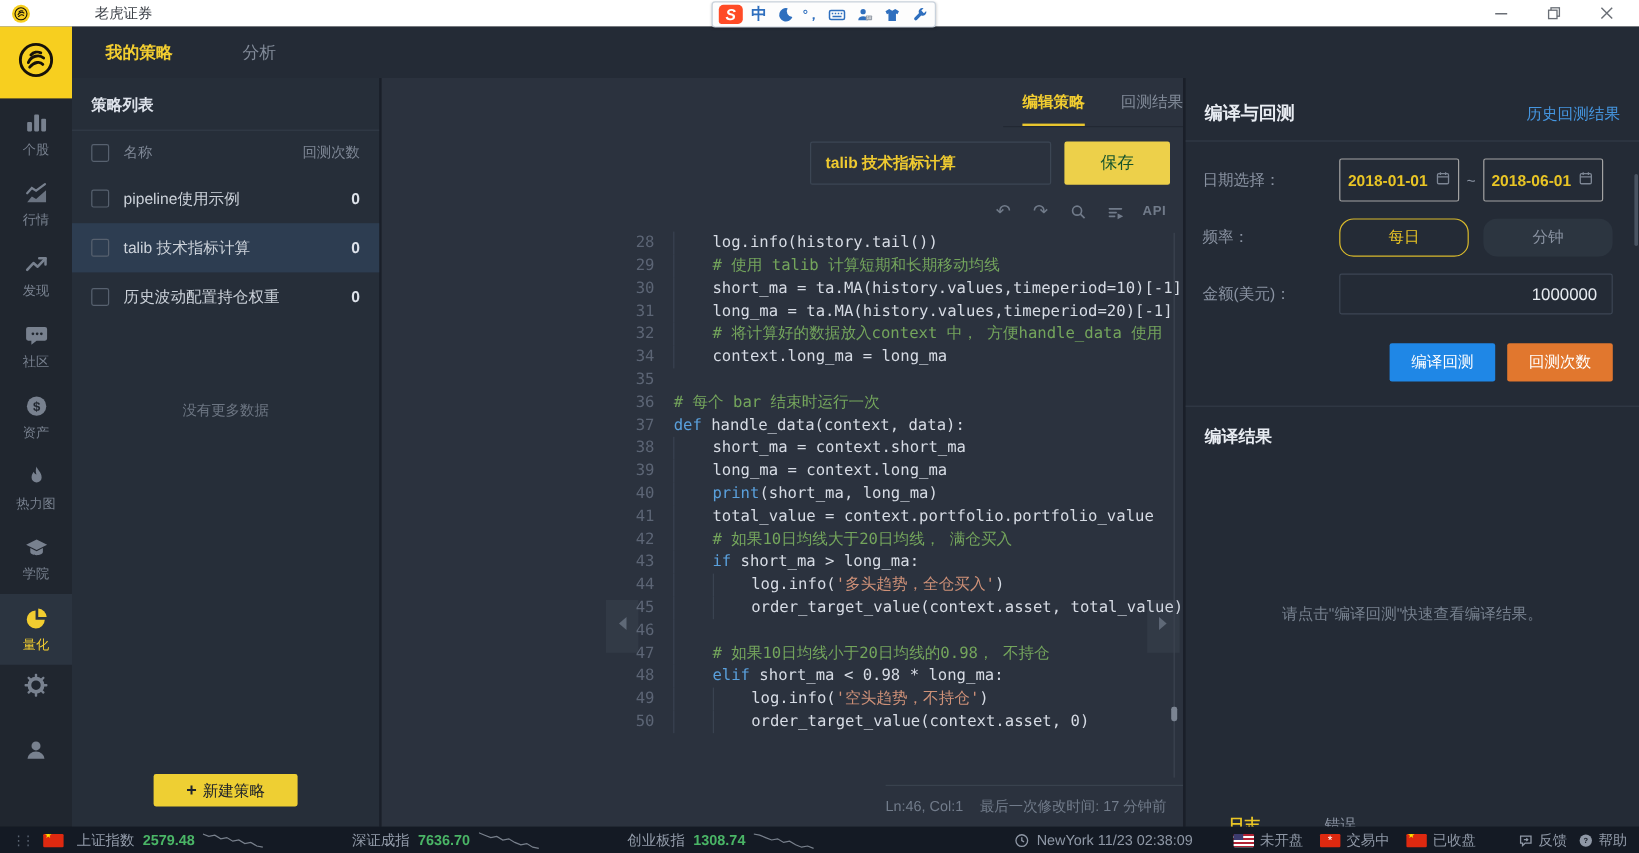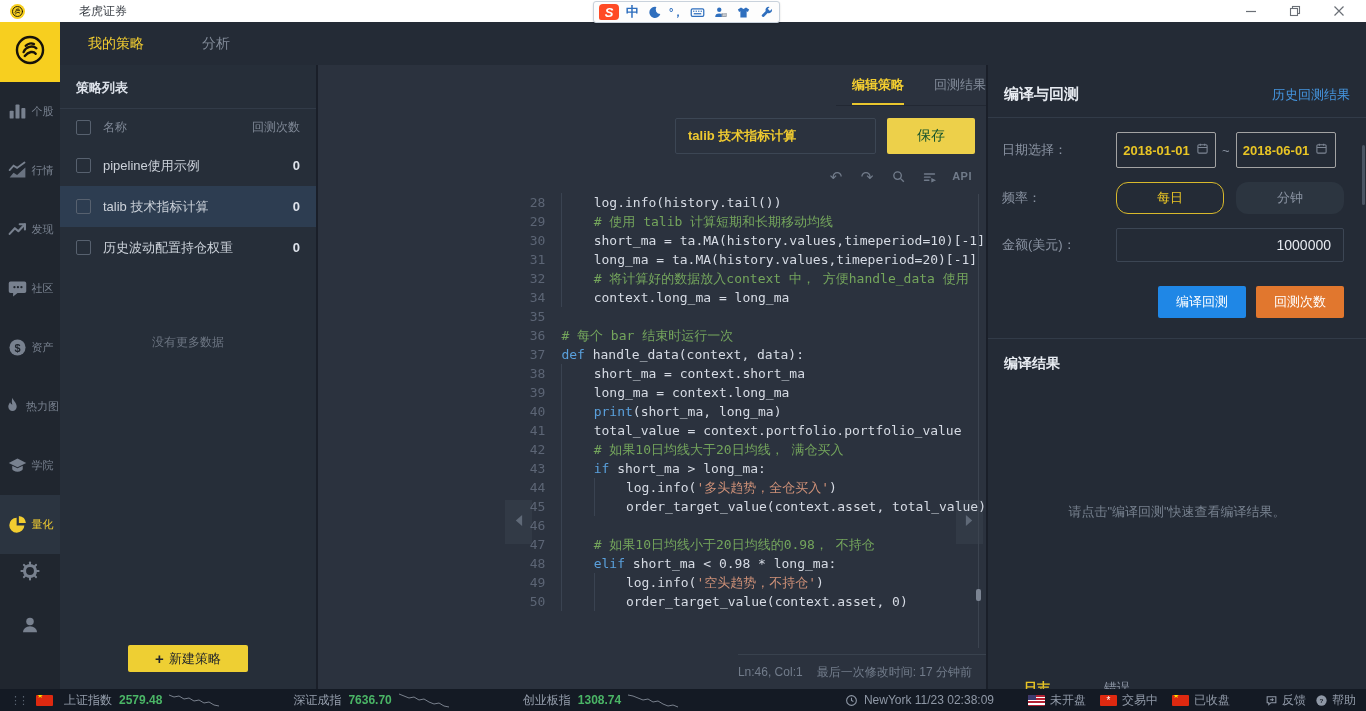--- a/index.html
+++ b/index.html
@@ -25,33 +25,33 @@
   .win-controls{margin-left:auto;display:flex;align-items:center;gap:30px;padding-right:14px;}
   .wc{color:#6a6f76;display:inline-flex;align-items:center;justify-content:center;width:14px;height:14px;cursor:pointer;}
   .wc svg{width:12px;height:12px;}
 
   
   .app{position:absolute;top:22px;left:0;right:0;bottom:22px;display:flex;}
   
   .sidebar{width:60px;background:#20262f;display:flex;flex-direction:column;flex-shrink:0;}
   .side-logo{width:60px;height:60px;background:#f7cf1f;display:flex;align-items:center;justify-content:center;color:#17120a;cursor:pointer;}
   .side-logo svg{width:34px;height:34px;}
-  .side-item{height:59px;display:flex;flex-direction:row;align-items:center;justify-content:center;
+  .side-item{height:59px;display:flex;flex-direction:column;align-items:center;justify-content:center;
     color:#78818f;font-size:11px;cursor:pointer;gap:3px;}
   .side-item .si-ico{width:22px;height:22px;display:flex;align-items:center;justify-content:center;}
   .side-item .si-ico svg{width:21px;height:21px;}
   .side-item.active{background:#2b3440;color:#f2cd30;}
   .side-foot{margin-top:6px;display:flex;flex-direction:column;align-items:center;gap:32px;}
   .foot-ico{width:22px;height:22px;color:#78818f;cursor:pointer;}
   .foot-ico svg{width:22px;height:22px;}
 
   .main{flex:1;display:flex;flex-direction:column;min-width:0;}
   .topnav{height:43px;background:#242b36;display:flex;align-items:center;padding-left:28px;gap:58px;flex-shrink:0;}
   .nav-tab{font-size:14px;color:#828b99;cursor:pointer;}
-  .nav-tab.active{color:#f2cd30;font-weight:normal;}
+  .nav-tab.active{color:#f2cd30;font-weight:bold;}
 
   .content{flex:1;display:flex;min-height:0;}
 
   
   .strategy-panel{width:258px;background:#262e39;display:flex;flex-direction:column;position:relative;
     border-right:2px solid #1a1f29;box-sizing:border-box;flex-shrink:0;}
   .sp-title{padding:14px 16px 11px;font-size:13px;font-weight:bold;color:#dde2ea;border-bottom:1px solid #323b48;}
   .sp-cols{display:flex;align-items:center;height:36px;padding:0 16px;color:#7e8795;font-size:12px;}
   .sp-cols .col-count{margin-left:auto;}
   .cbx{width:13px;height:13px;border:1px solid #57616f;border-radius:2px;margin-right:12px;flex-shrink:0;cursor:pointer;}

